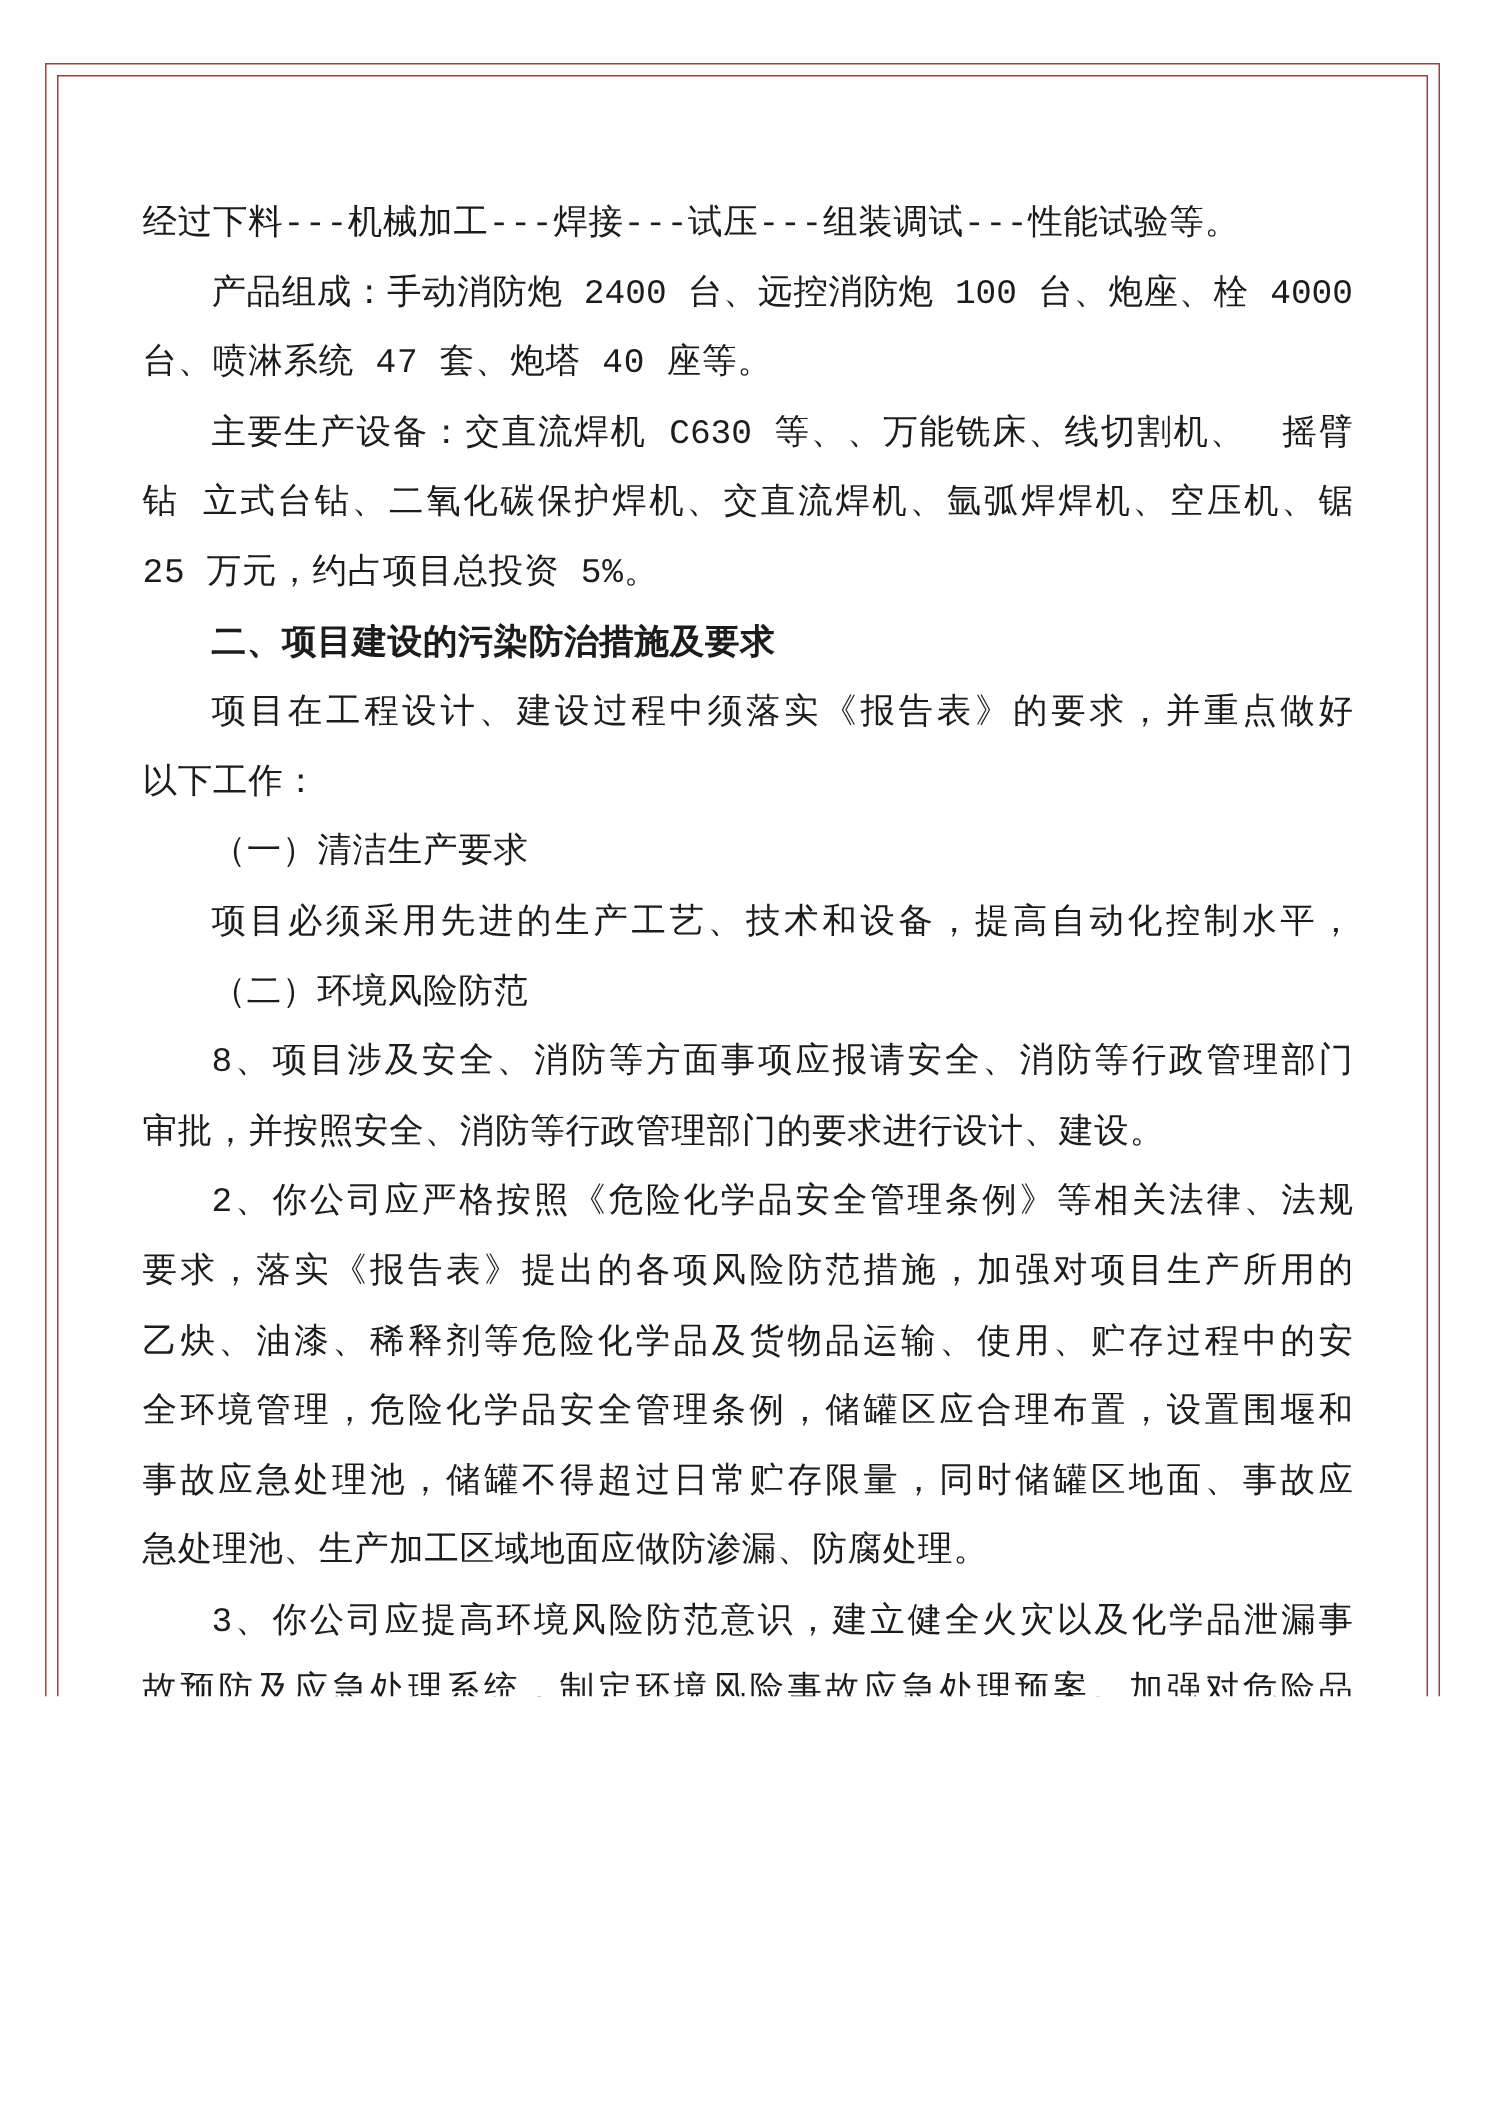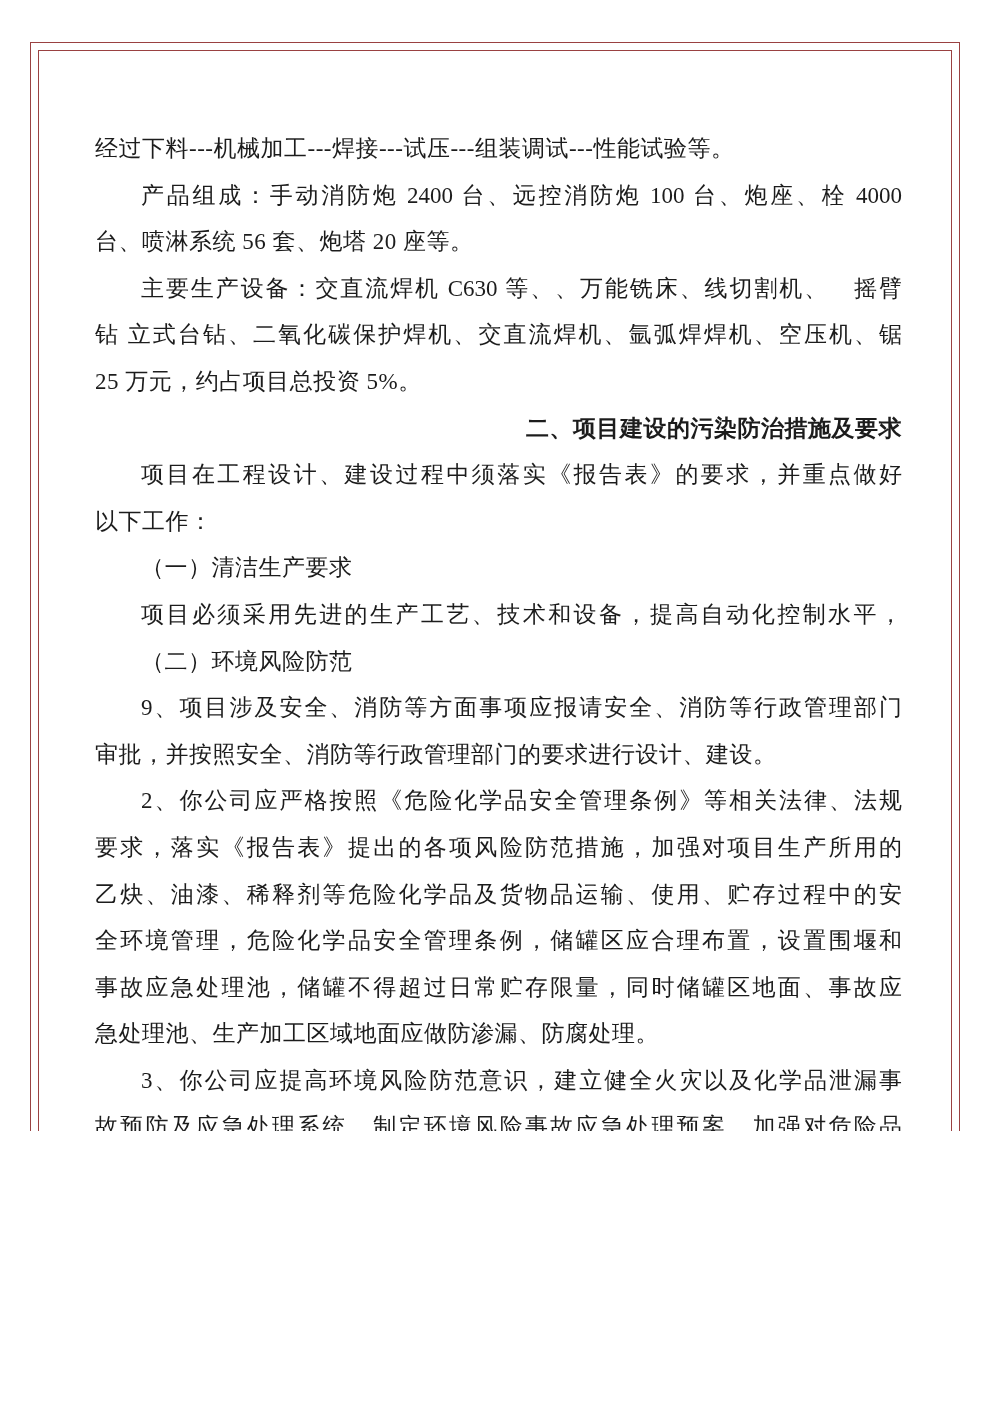--- a/index.html
+++ b/index.html
@@ -6,21 +6,21 @@
     margin: 0;
     padding: 0;
     background: #ffffff;
   }
   .page {
     position: relative;
     width: 992px;
     height: 1131px;
     background: #ffffff;
     overflow: hidden;
-    font-family: Liberation Serif, serif;
+    font-family: Liberation Mono, monospace;
   }
   .frame-outer {
     position: absolute;
     left: 30px;
     top: 42px;
     width: 930px;
     height: 1317px;
     border: 1px solid #9a4141;
     box-sizing: border-box;
   }
@@ -51,21 +51,20 @@
     white-space: normal;
     text-align: justify;
     text-align-last: justify;
     letter-spacing: 0;
   }
   .line.indent {
     text-indent: 2em;
   }
   .line.bold {
     font-weight: bold;
-    text-align: right;
   }
   .page-number {
     position: absolute;
     left: 430px;
     top: 1292px;
     width: 70px;
     text-align: right;
     font-size: 17px;
     color: #1c1c1c;
   }
@@ -74,31 +73,31 @@
 <body>
 
 <div class="page">
   <div class="frame-outer">
     <div class="frame-inner"></div>
   </div>
 
   <div class="content">
       <div class="line">经过下料---机械加工---焊接---试压---组装调试---性能试验等。</div>
       <div class="line indent justify">产品组成：手动消防炮 2400 台、远控消防炮 100 台、炮座、栓 4000</div>
-      <div class="line">台、喷淋系统 56 套、炮塔 20 座等。</div>
+      <div class="line">台、喷淋系统 47 套、炮塔 40 座等。</div>
       <div class="line indent justify">主要生产设备：交直流焊机 C630 等、、万能铣床、线切割机、　摇臂</div>
       <div class="line justify">钻 立式台钻、二氧化碳保护焊机、交直流焊机、氩弧焊焊机、空压机、锯</div>
       <div class="line">25 万元，约占项目总投资 5%。</div>
       <div class="line indent bold">二、项目建设的污染防治措施及要求</div>
       <div class="line indent justify">项目在工程设计、建设过程中须落实《报告表》的要求，并重点做好</div>
       <div class="line">以下工作：</div>
       <div class="line indent">（一）清洁生产要求</div>
       <div class="line indent justify">项目必须采用先进的生产工艺、技术和设备，提高自动化控制水平，</div>
       <div class="line indent">（二）环境风险防范</div>
-      <div class="line indent justify">9、项目涉及安全、消防等方面事项应报请安全、消防等行政管理部门</div>
+      <div class="line indent justify">8、项目涉及安全、消防等方面事项应报请安全、消防等行政管理部门</div>
       <div class="line">审批，并按照安全、消防等行政管理部门的要求进行设计、建设。</div>
       <div class="line indent justify">2、你公司应严格按照《危险化学品安全管理条例》等相关法律、法规</div>
       <div class="line justify">要求，落实《报告表》提出的各项风险防范措施，加强对项目生产所用的</div>
       <div class="line justify">乙炔、油漆、稀释剂等危险化学品及货物品运输、使用、贮存过程中的安</div>
       <div class="line justify">全环境管理，危险化学品安全管理条例，储罐区应合理布置，设置围堰和</div>
       <div class="line justify">事故应急处理池，储罐不得超过日常贮存限量，同时储罐区地面、事故应</div>
       <div class="line">急处理池、生产加工区域地面应做防渗漏、防腐处理。</div>
       <div class="line indent justify">3、你公司应提高环境风险防范意识，建立健全火灾以及化学品泄漏事</div>
       <div class="line justify">故预防及应急处理系统，制定环境风险事故应急处理预案。加强对危险品</div>
     </div>

